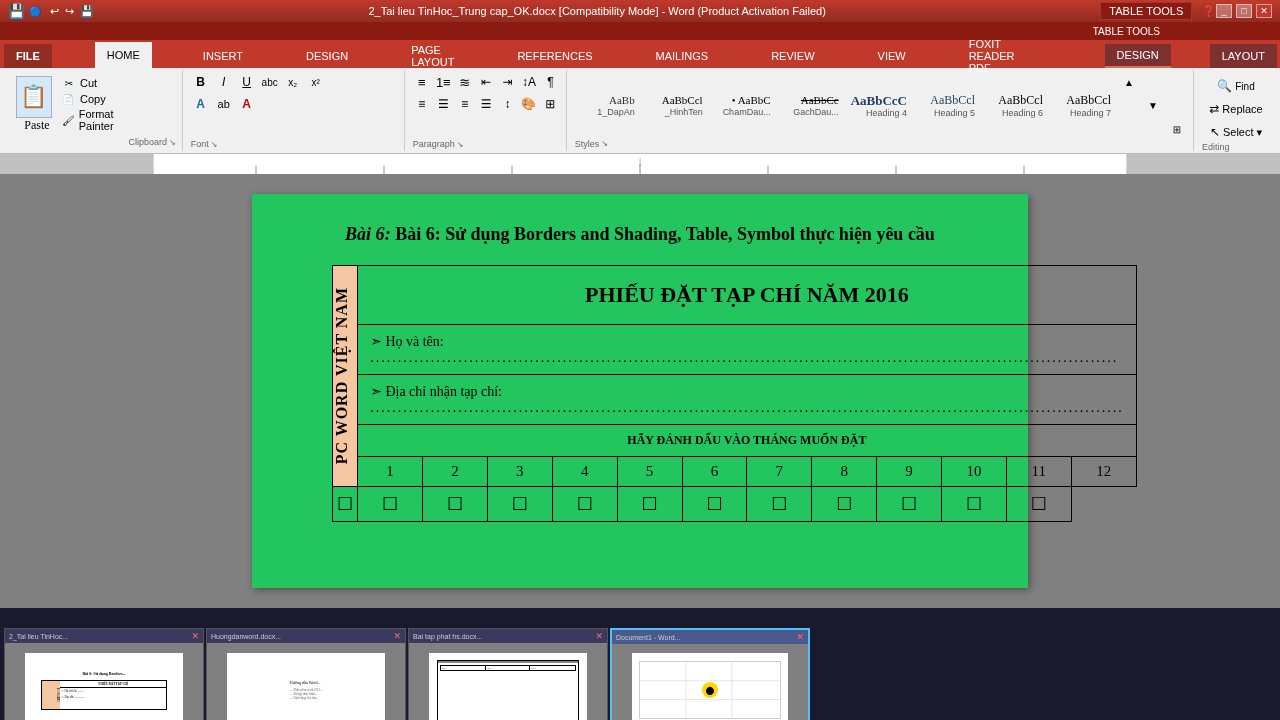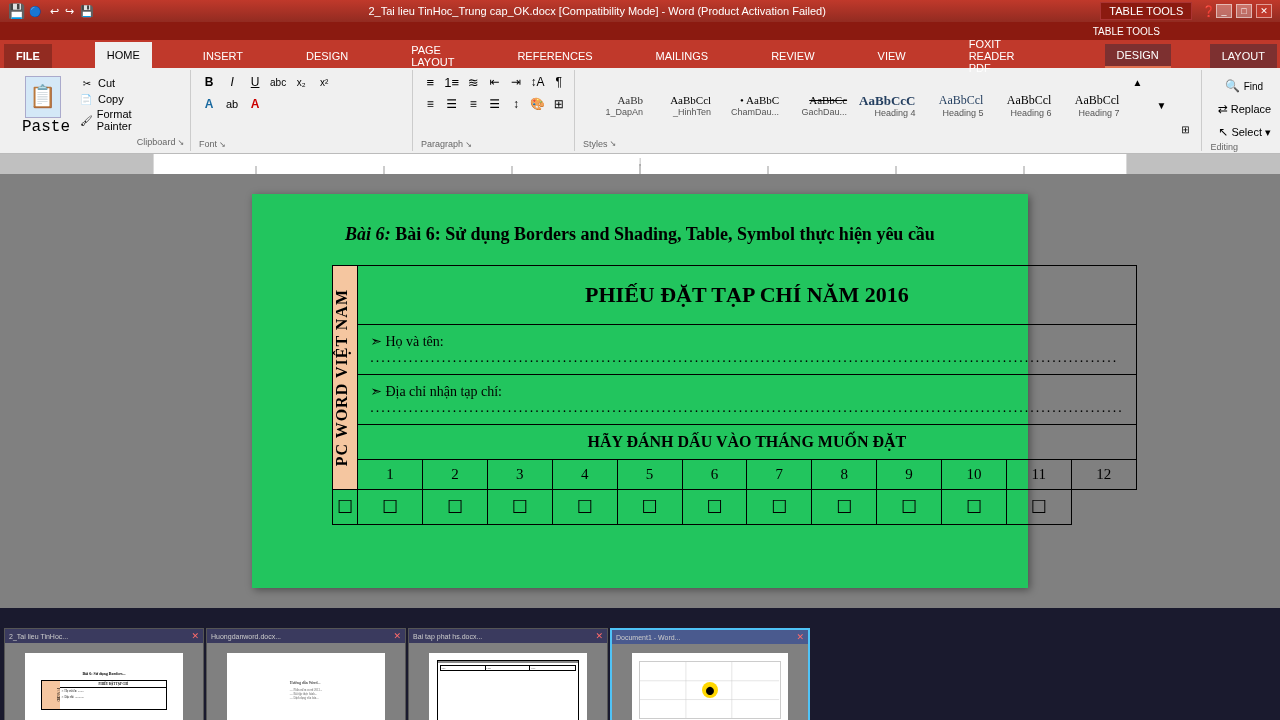--- a/index.html
+++ b/index.html
@@ -187,21 +187,21 @@
       transform: rotate(180deg);
       font-size: 16px;
       font-weight: bold;
       font-family: 'Times New Roman', serif;
       white-space: nowrap;
       text-align: center;
       display: block;
       letter-spacing: 1px;
     }
     .cell-info { padding: 8px 12px; font-size: 14px; font-family: 'Times New Roman', serif; }
-    .cell-instruction { text-align: center; font-size: 16px; font-weight: bold; padding: 8px; font-family: 'Times New Roman', serif; }
+    .cell-instruction { text-align: center; font-size: 12px; font-weight: bold; padding: 8px; font-family: 'Times New Roman', serif; }
     .cell-num { text-align: center; font-size: 15px; padding: 6px 4px; font-family: 'Times New Roman', serif; width: 70px; }
     .cell-check { text-align: center; font-size: 18px; padding: 6px 4px; font-family: 'Times New Roman', serif; width: 70px; height: 34px; }
 
     
     #taskbar-preview {
       height: 130px;
       background: #1a1a2e;
       display: flex;
       flex-direction: column;
     }
@@ -298,21 +298,21 @@
       <span>👤</span>
       <span style="font-size:10px;font-family:Arial,sans-serif;">Trần Thị Thanh Hương</span>
     </div>
   </div>
 
   <div id="toolbar">
 
     <div id="clipboard-group">
       <div id="paste-btn">
         <div id="paste-icon">📋</div>
-        <span style="font-size:16px;font-family:Liberation Mono, monospace;margin-left:6px;">Paste</span>
+        <span style="font-size:12px;font-family:Liberation Serif, serif;margin-left:6px;">Paste</span>
       </div>
       <div id="clipboard-actions">
         <div class="clipboard-action">
           <div class="small-icon">✂</div>
           <span>Cut</span>
         </div>
         <div class="clipboard-action">
           <div class="small-icon">📄</div>
           <span>Copy</span>
         </div>

